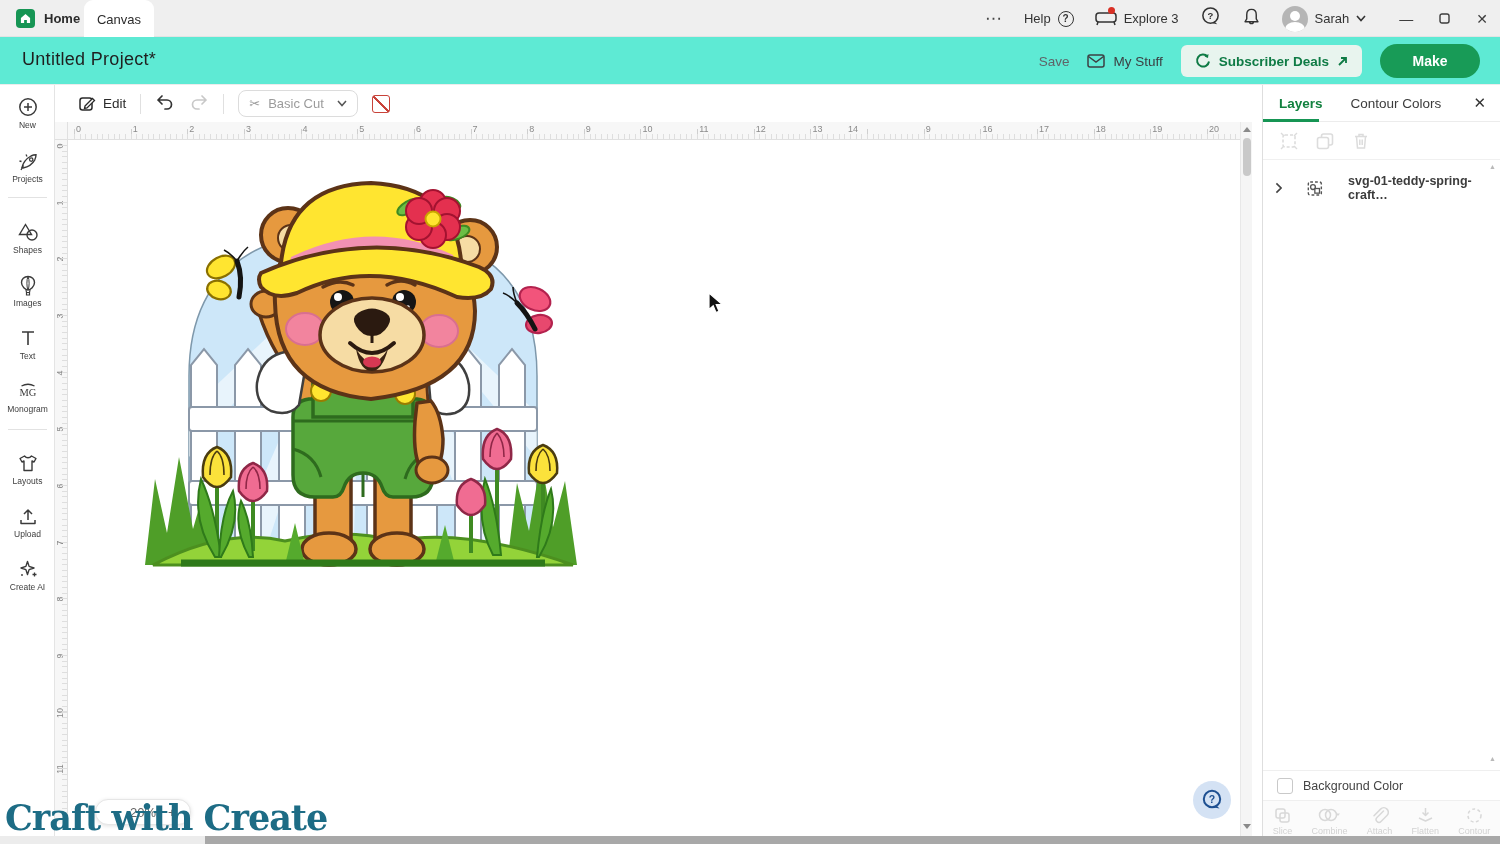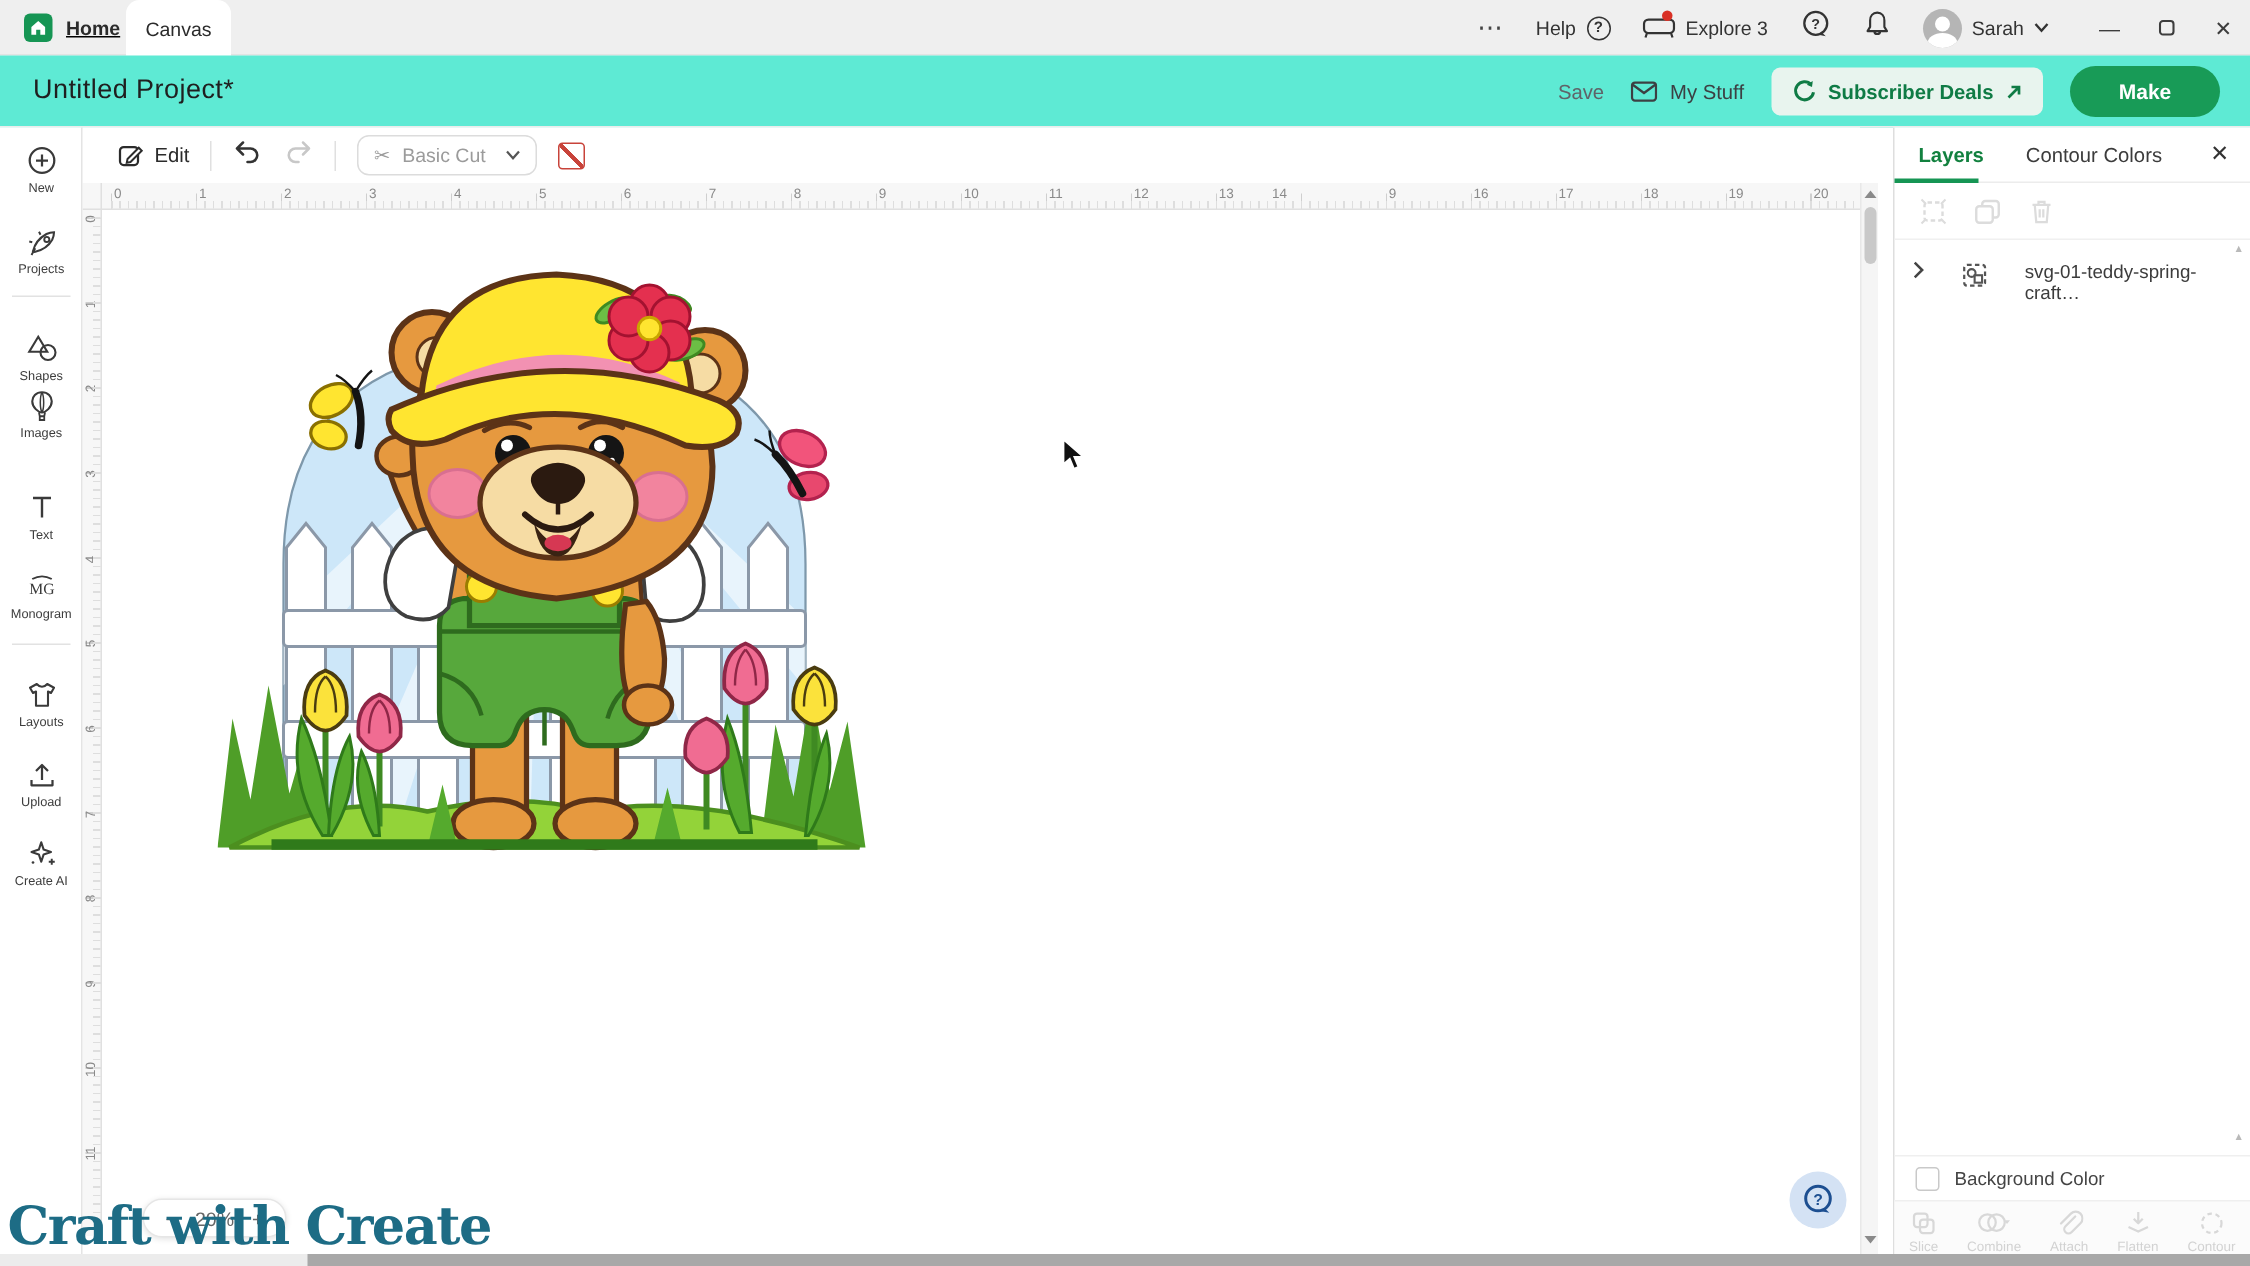--- a/index.html
+++ b/index.html
@@ -2,21 +2,21 @@
 <html><head>
 <meta charset="utf-8">
 <style>
   * { margin:0; padding:0; box-sizing:border-box; }
   html,body { width:1500px; height:844px; overflow:hidden; }
   body { font-family:"Liberation Sans", sans-serif; background:#fff; position:relative; }
   .app { position:absolute; inset:0; width:1500px; height:844px; background:#fff; overflow:hidden; }
 
   
   .titlebar { position:absolute; left:0; top:0; width:1500px; height:37px; background:#efefef; border-bottom:1px solid #e3e3e3; }
-  .tab-home { position:absolute; left:16px; top:0; height:37px; display:flex; align-items:center; gap:9px; cursor:pointer;text-decoration:underline; }
+  .tab-home { position:absolute; left:16px; top:0; height:37px; display:flex; align-items:center; gap:9px; cursor:pointer; }
   .logo-sq { width:19px; height:19px; border-radius:4px; background:#169554; display:flex; align-items:center; justify-content:center; }
   .tab-home-label { font-size:13px; font-weight:700; color:#2b2b2b; }
   .tab-canvas { position:absolute; left:84px; top:0; width:70px; height:38px; background:#fff; border-radius:9px 9px 0 0; display:flex; align-items:center; justify-content:center; font-size:13px; color:#2b2b2b; }
   .tb-right { position:absolute; right:12px; top:0; height:37px; display:flex; align-items:center; gap:21px; }
   .tb-item { display:flex; align-items:center; gap:7px; font-size:13px; color:#333; }
   .overflow-dots { font-size:17px; color:#444; letter-spacing:1px; }
   .qcircle { width:16px; height:16px; border:1.4px solid #333; border-radius:50%; display:flex; align-items:center; justify-content:center; font-size:10px; color:#333; font-weight:700; }
   .explore-wrap { position:relative; display:flex; align-items:center; gap:7px; font-size:13px; color:#333; }
   .red-dot { position:absolute; left:13px; top:-4px; width:7px; height:7px; border-radius:50%; background:#d93025; }
   .avatar { width:26px; height:26px; border-radius:50%; background:#b5b5b5; overflow:hidden; position:relative; }
@@ -89,21 +89,21 @@
   .help-bubble { position:absolute; left:1193px; top:781px; width:38px; height:38px; border-radius:50%; background:#d4e2f4; display:flex; align-items:center; justify-content:center; z-index:20; }
 
   
   .rpanel { position:absolute; left:1262px; top:85px; width:238px; height:759px; background:#fff; border-left:1px solid #dedede; z-index:10; }
   .rp-tabs { position:relative; height:37px; border-bottom:1px solid #ececec; display:flex; align-items:center; padding:0 16px; gap:28px; }
   .rp-tab-active { font-size:13.5px; font-weight:700; color:#12813f; }
   .rp-tab { font-size:13.5px; color:#3c3c3c; }
   .rp-underline { position:absolute; left:0; bottom:-1px; width:56px; height:3px; background:#169554; }
   .rp-close { position:absolute; right:14px; top:10px; font-size:15px; color:#333; line-height:1; }
   .rp-icons { height:38px; display:flex; align-items:center; gap:16px; padding-left:16px; border-bottom:1px solid #f0f0f0; }
-  .layer-row { display:flex; align-items:flex-start; gap:24px; padding:14px 0 0 12px; }
+  .layer-row { display:flex; align-items:center; gap:24px; padding:14px 0 0 12px;font-weight:bold; }
   .layer-name { font-size:12.5px; color:#3c3c3c; }
   .list-arrow { position:absolute; right:4px; font-size:7px; color:#b9b9b9; }
   .bg-row { position:absolute; left:0; top:685px; width:100%; height:30px; border-top:1px solid #efefef; display:flex; align-items:center; gap:10px; padding-left:14px; }
   .bg-swatch { width:16px; height:16px; background:#fff; border:1px solid #c9c9c9; border-radius:3px; }
   .bg-label { font-size:12.5px; color:#444; }
   .rp-actions { position:absolute; left:0; top:715px; width:100%; height:44px; background:#fbfbfb; border-top:1px solid #efefef; display:flex; align-items:flex-start; justify-content:space-around; padding-top:5px; }
   .act { display:flex; flex-direction:column; align-items:center; gap:1px; }
   .act .lbl { font-size:9px; color:#d2d2d2; }
 </style>
 </head>
@@ -208,21 +208,21 @@
       <span class="lbl">Projects</span>
     </div>
     <div class="side-div" style="top:112px"></div>
     <div class="side-item" style="top:136px">
       <svg width="22" height="22" viewBox="0 0 22 22">
           <path d="M8.5 3.5 L14.5 13.5 H2.5 Z" fill="none" stroke="#3a3a3a" stroke-width="1.4"></path>
           <circle cx="15" cy="14" r="5" fill="none" stroke="#3a3a3a" stroke-width="1.4"></circle>
         </svg>
       <span class="lbl">Shapes</span>
     </div>
-    <div class="side-item" style="top:174px">
+    <div class="side-item" style="top:189px">
       <svg width="22" height="22" viewBox="0 0 22 22">
           <path d="M11 2.5 C15 2.5 17.5 5.3 17.5 8.5 C17.5 12.5 13.5 16 11 16 C8.5 16 4.5 12.5 4.5 8.5 C4.5 5.3 7 2.5 11 2.5 Z" fill="none" stroke="#3a3a3a" stroke-width="1.4"></path>
           <path d="M11 2.5 C9.5 5.5 9.5 13 11 16 M11 2.5 C12.5 5.5 12.5 13 11 16" fill="none" stroke="#3a3a3a" stroke-width="1"></path>
           <path d="M9.5 18.5 h3 v2.5 h-3 z M9.5 18.5 L9 16 M12.5 18.5 L13 16" fill="none" stroke="#3a3a3a" stroke-width="1.2"></path>
         </svg>
       <span class="lbl">Images</span>
     </div>
     <div class="side-item" style="top:242px">
       <svg width="22" height="22" viewBox="0 0 22 22">
           <path d="M5 5 H17 M11 5 V18" fill="none" stroke="#3a3a3a" stroke-width="1.6"></path>

